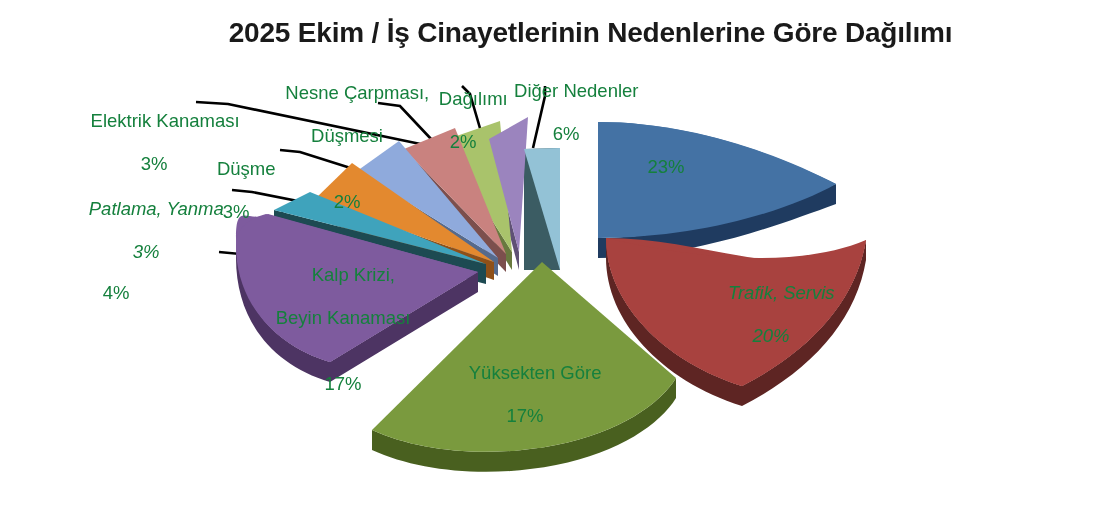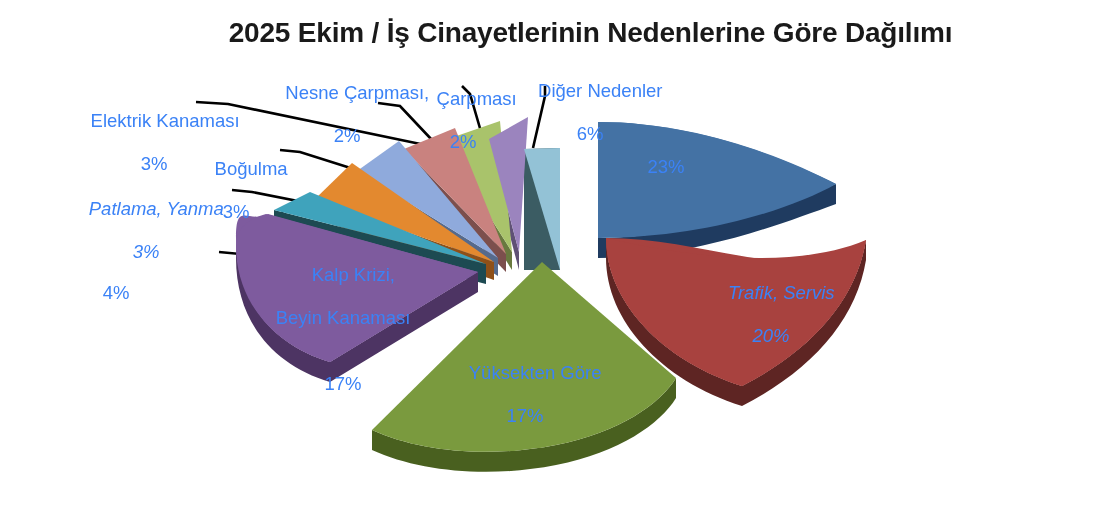--- a/index.html
+++ b/index.html
@@ -31,21 +31,21 @@
   }
   #pie-svg {
     position: absolute;
     left: 0;
     top: 0;
   }
   .cb-label {
     position: absolute;
     font-family: "Liberation Sans", sans-serif;
     font-size: 18.5px;
-    color: #3b82f6;
+    color: #15803d;
     line-height: 1.18;
     white-space: pre;
   }
   .cb-label .pct { display: block; }
   .lbl-center { text-align: center; }
 </style>
 </head>
 <body>
 
 <div id="page">
@@ -137,37 +137,38 @@
   <div class="cb-label lbl-center" style="left:16px; top:238px; width:200px;">
     <span class="pct">4%</span>
   </div>
 
   <div class="cb-label lbl-center" style="left:68px; top:176px; width:156px;font-style:italic;">
     <span>Patlama, Yanma</span>
     <span class="pct">3%</span>
   </div>
 
   <div class="cb-label lbl-center" style="left:194px; top:136px; width:84px;">
-    <span>Boğulma</span>
+    <span>Düşme</span>
     <span class="pct">3%</span>
   </div>
 
   <div class="cb-label lbl-center" style="left:70px; top:88px; width:168px;">
     <span>Elektrik Kanaması</span>
     <span class="pct">3%</span>
   </div>
 
   <div class="cb-label lbl-center" style="left:262px; top:60px; width:170px;">
     <span>Nesne Çarpması,</span>
+    <span class="pct">Düşmesi</span>
     <span class="pct">2%</span>
   </div>
 
   <div class="cb-label lbl-center" style="left:416px; top:66px; width:94px;">
-    <span>Çarpması</span>
+    <span>Dağılımı</span>
     <span class="pct">2%</span>
   </div>
 
-  <div class="cb-label lbl-center" style="left:508px; top:58px; width:164px;">
+  <div class="cb-label lbl-center" style="left:484px; top:58px; width:164px;">
     <span>Diğer Nedenler</span>
     <span class="pct">6%</span>
   </div>
 
 </div>
 
 </body></html>

